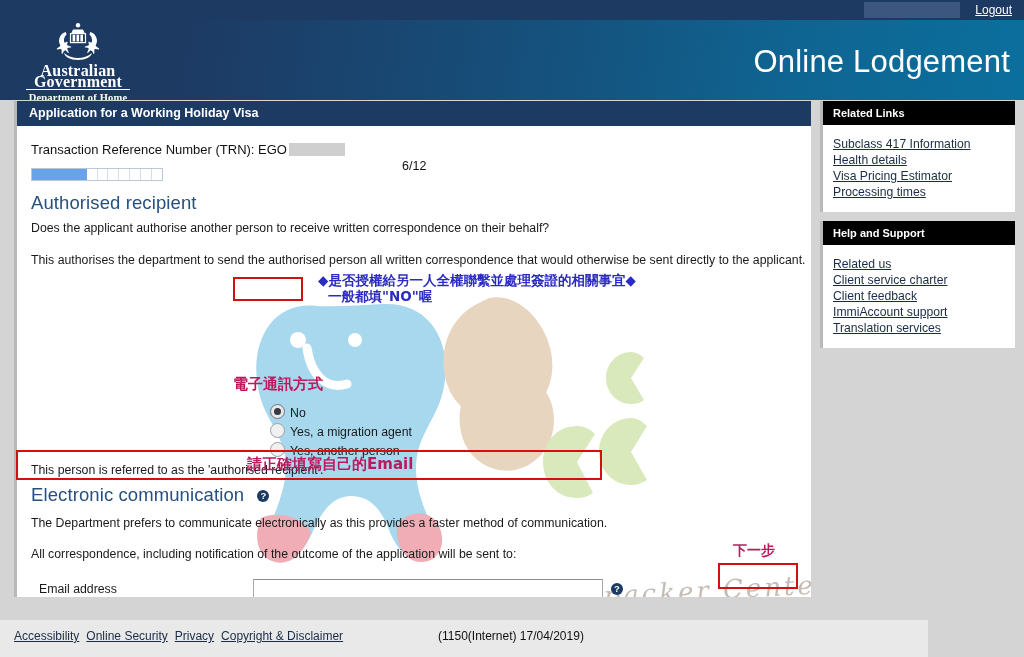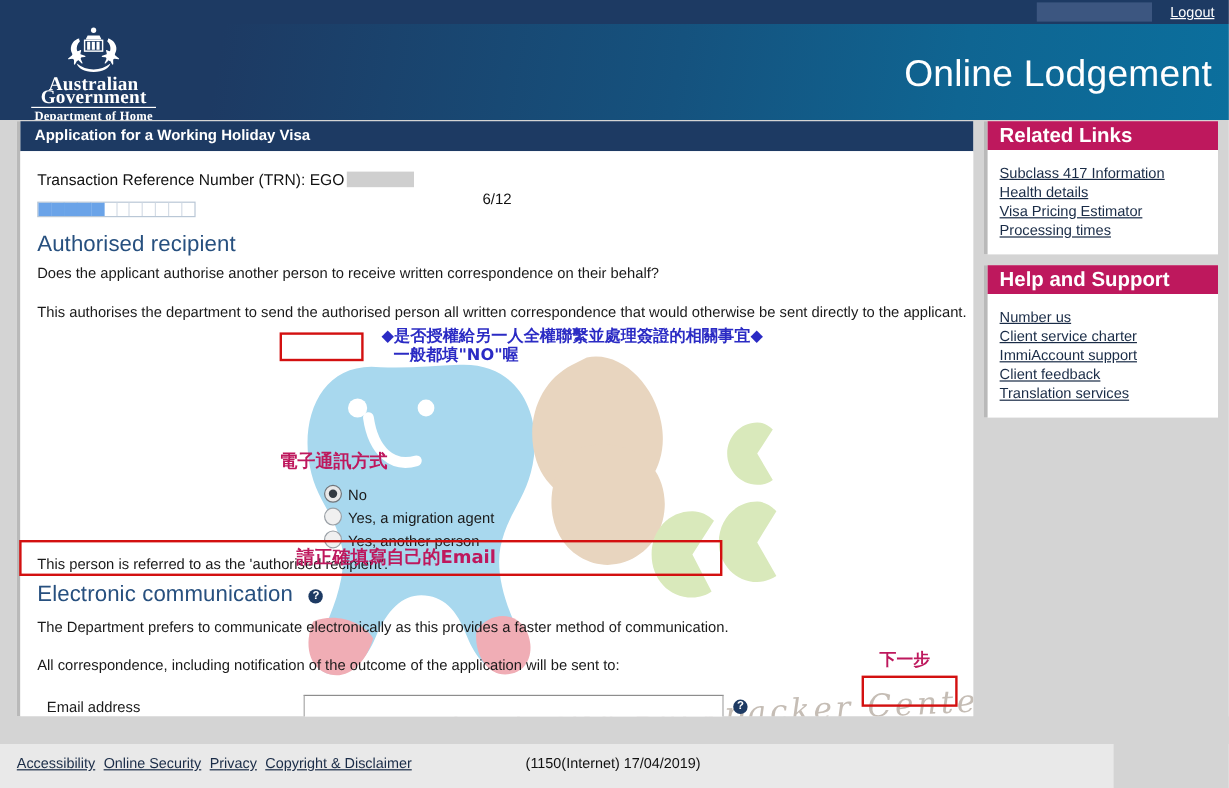--- a/index.html
+++ b/index.html
@@ -305,23 +305,23 @@
 
   
   .side-box {
     position: absolute;
     left: 820px;
     width: 192px;
     background: #ffffff;
     border-left: 3px solid #b9b9b9;
   }
   .side-head {
-    background: #be185d;
+    background: #000000;
     color: #ffffff;
-    font-size: 17px;
+    font-size: 11px;
     font-weight: bold;
     height: 24px;
     line-height: 24px;
     padding-left: 10px;
   }
   .side-body { padding: 11px 10px 12px 10px; }
   .side-link {
     display: block;
     color: #1a2c47;
     font-size: 12.2px;
@@ -487,24 +487,24 @@
       <a class="side-link" href="#">Subclass 417 Information</a>
       <a class="side-link" href="#">Health details</a>
       <a class="side-link" href="#">Visa Pricing Estimator</a>
       <a class="side-link" href="#">Processing times</a>
     </div>
   </div>
 
   <div class="side-box" style="top:221px;">
     <div class="side-head">Help and Support</div>
     <div class="side-body">
-      <a class="side-link" href="#">Number us</a>
+      <a class="side-link" href="#">Related us</a>
       <a class="side-link" href="#">Client service charter</a>
+      <a class="side-link" href="#">Client feedback</a>
       <a class="side-link" href="#">ImmiAccount support</a>
-      <a class="side-link" href="#">Client feedback</a>
       <a class="side-link" href="#">Translation services</a>
     </div>
   </div>
 
   <div class="white-strip"></div>
 
   <div class="footer">
     <div class="footer-links">
       <a href="#">Accessibility</a><a href="#">Online Security</a><a href="#">Privacy</a><a href="#">Copyright &amp; Disclaimer</a>
     </div>

